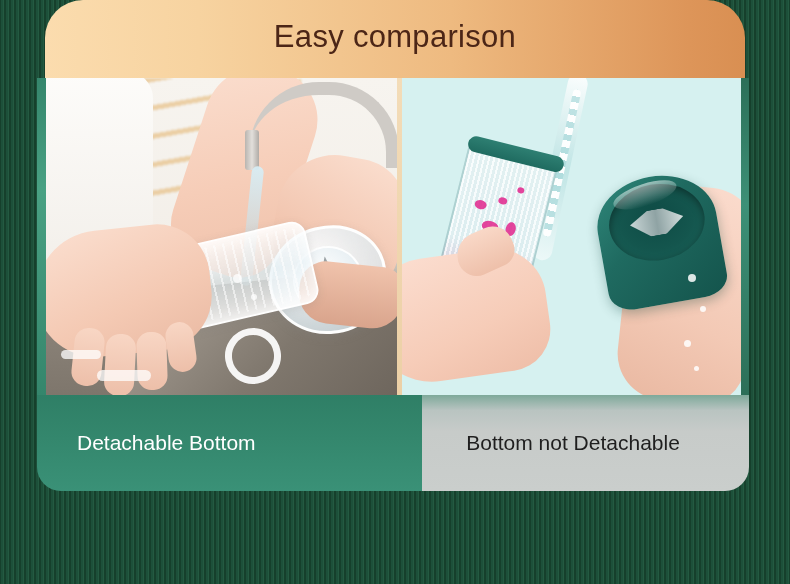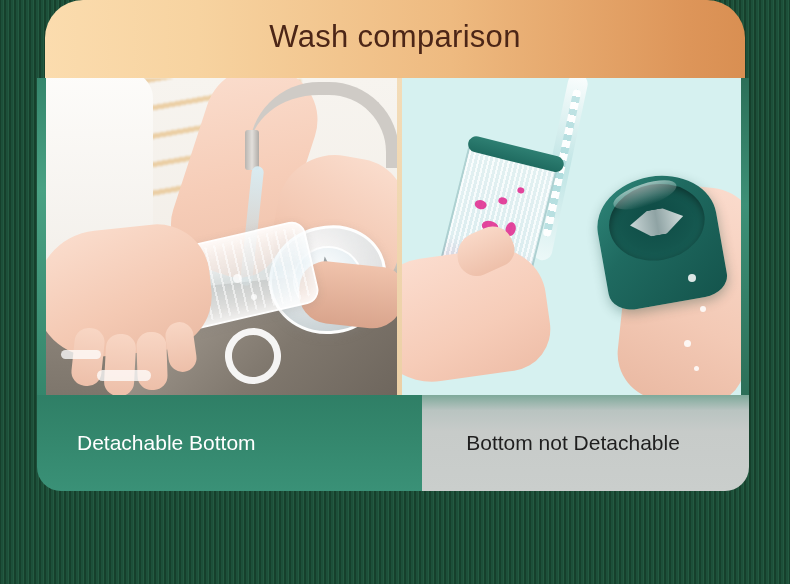--- a/index.html
+++ b/index.html
@@ -357,21 +357,21 @@
   .cap-line { line-height:1.22; }
   .cap.left  .cap-line { color:#ffffff; font-size:21px; }
   .cap.right .cap-line { color:#1f1f1f; font-size:21px; }
 </style>
 </head>
 <body>
 
 <div class="card">
 
   <div class="banner">
-    <div class="banner-title">Wash comparison</div>
+    <div class="banner-title">Easy comparison</div>
   </div>
 
   <div class="photos">
 
     <div class="photo left">
       <div class="rail-left"></div>
       <div class="kitchen-bg"></div>
       <div class="blinds"></div>
       <div class="counter"></div>
       <div class="sink-basin"></div>

